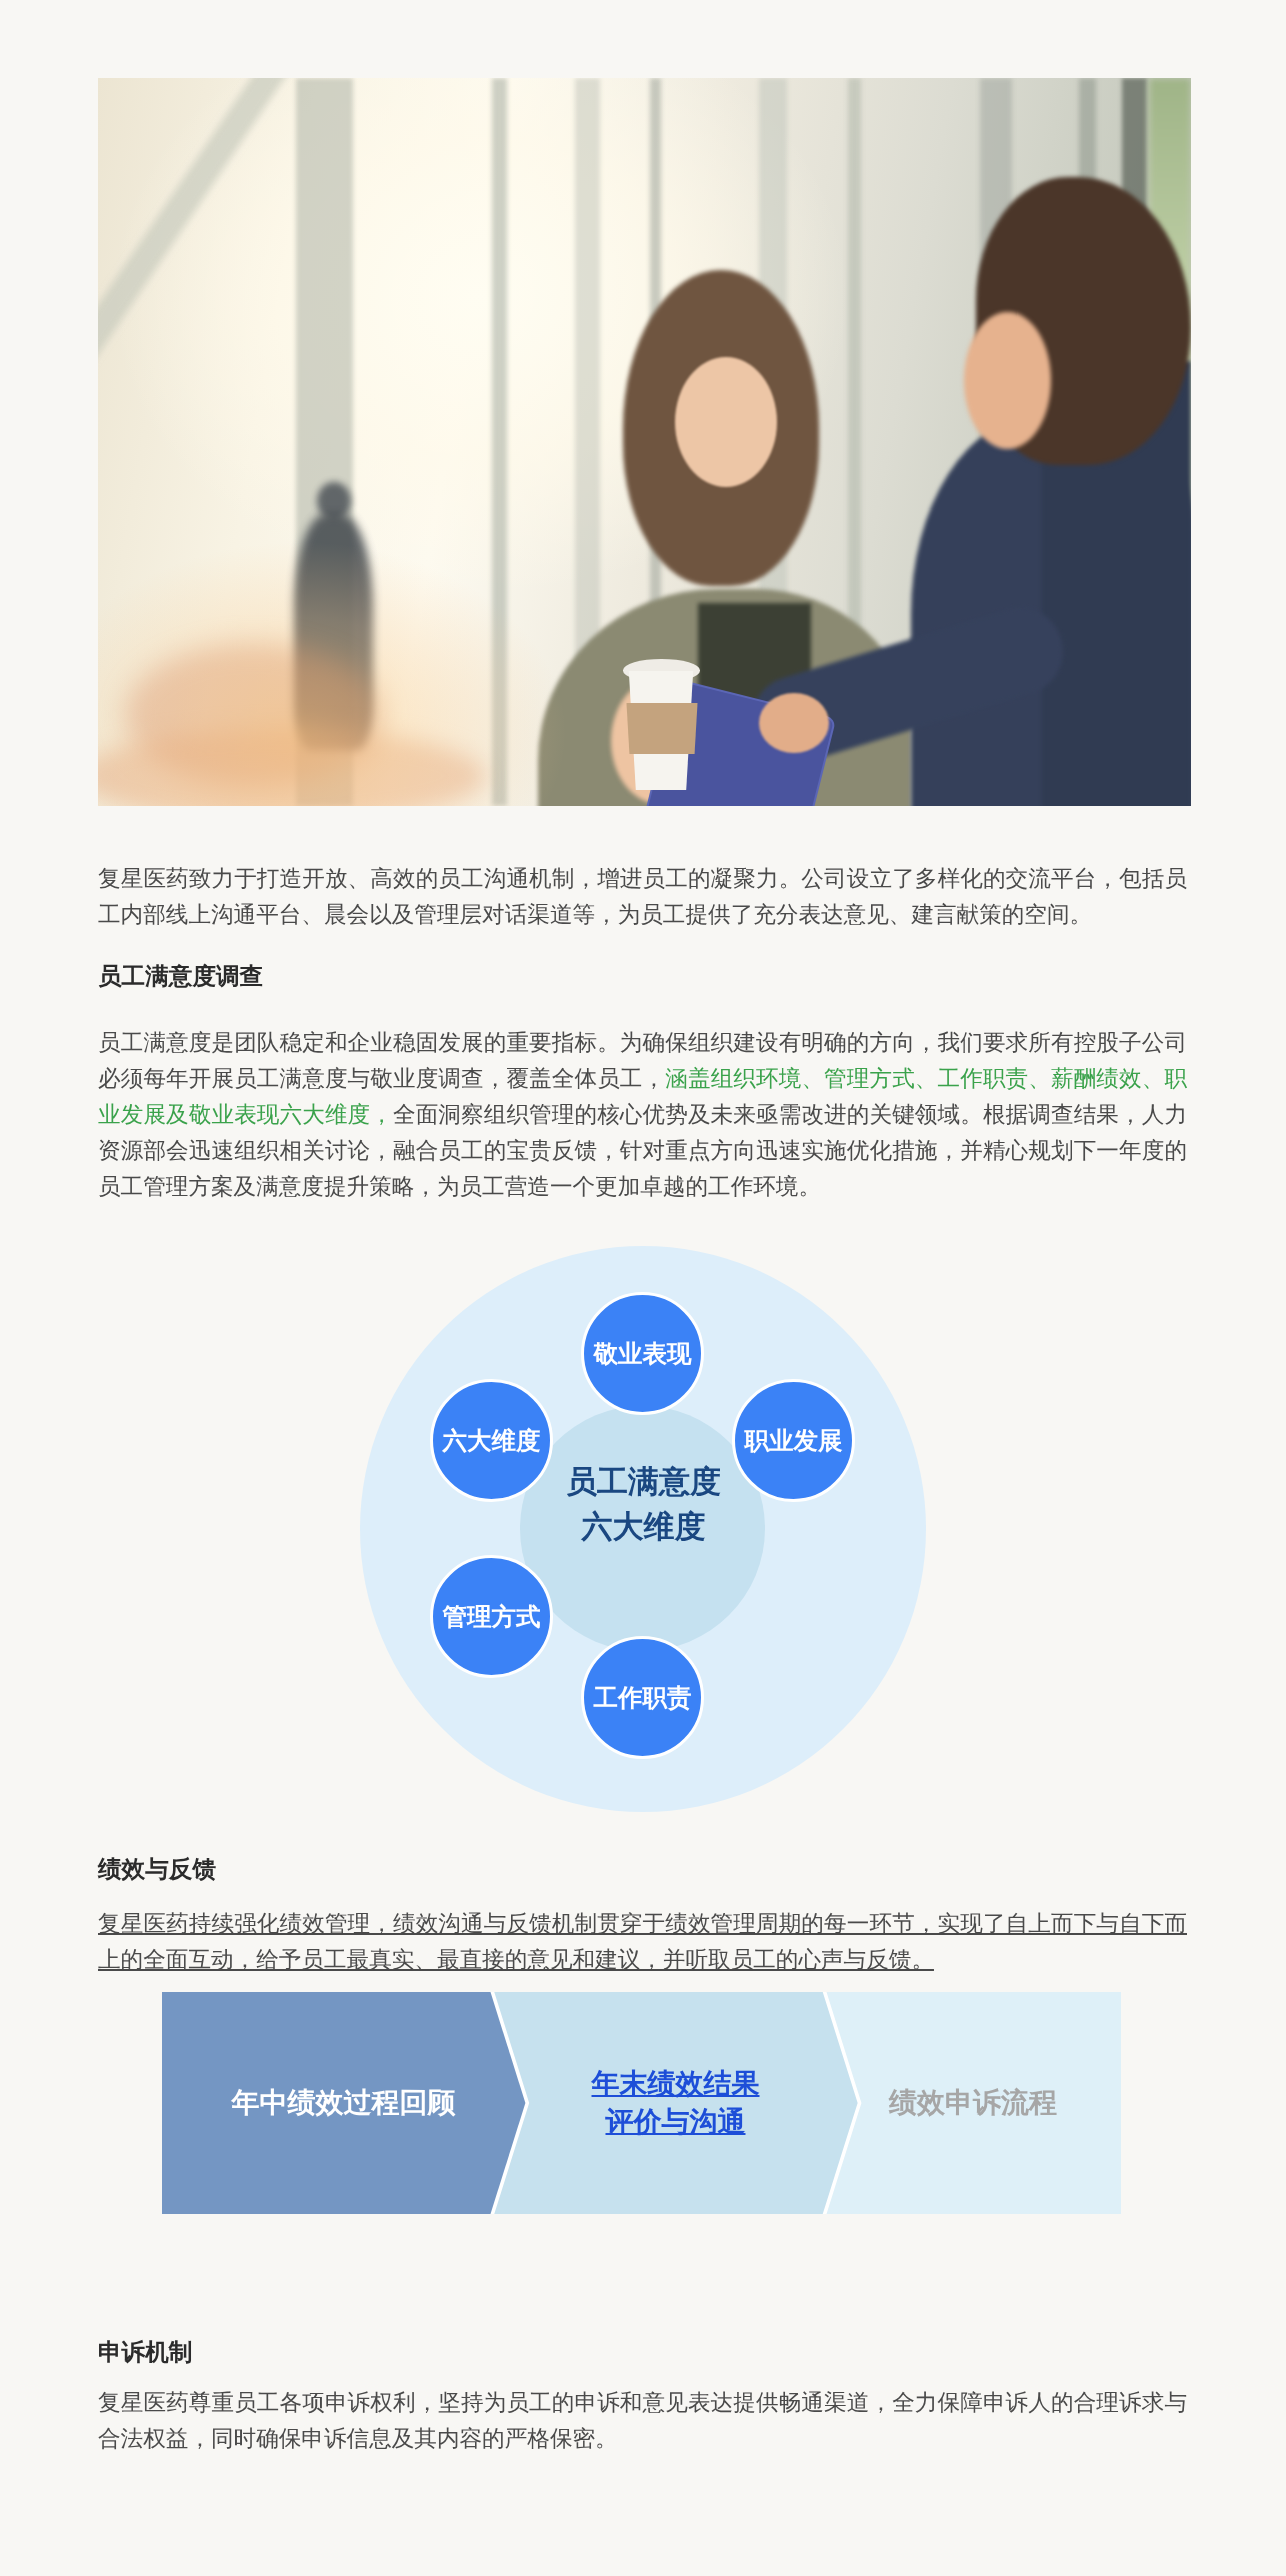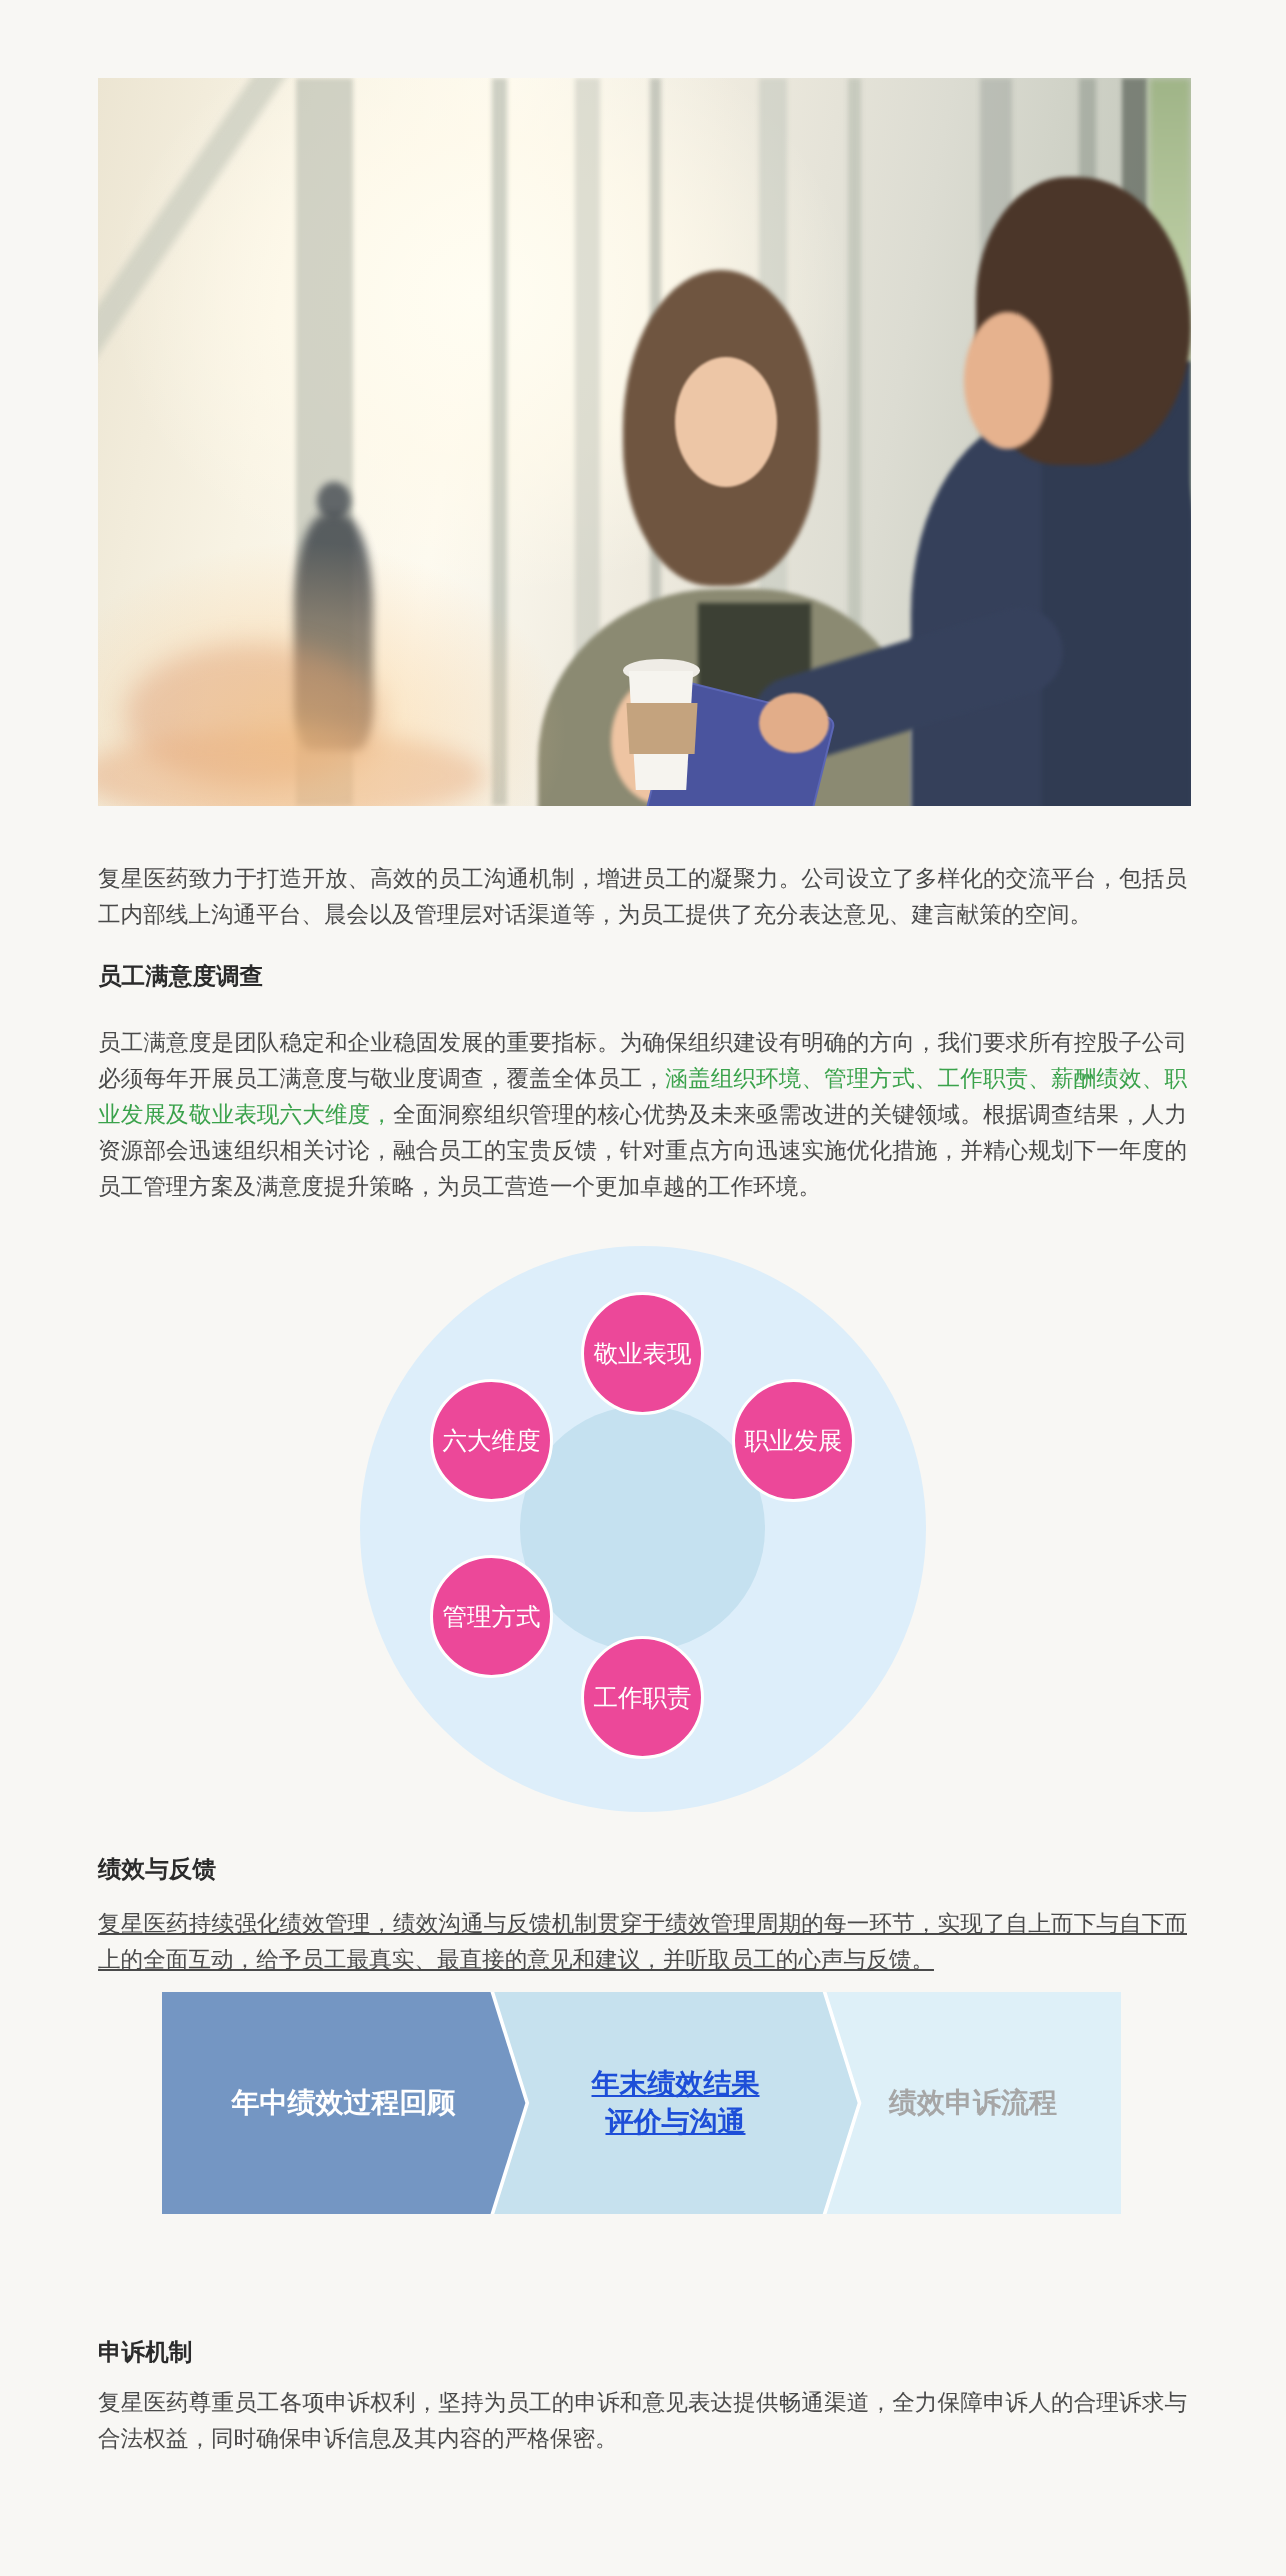--- a/index.html
+++ b/index.html
@@ -69,23 +69,23 @@
             clip-path:polygon(4% 0,96% 0,86% 100%,14% 100%);}
   .cup-sleeve{left:527px;top:625px;width:74px;height:51px;background:#c4a37e;
               clip-path:polygon(2% 0,98% 0,94% 100%,6% 100%);}
 
   
   .diagram{position:absolute;left:360px;top:1246px;width:566px;height:566px;}
   .outer-circle{position:absolute;inset:0;border-radius:50%;background:#ddeefa;}
   .inner-circle{position:absolute;left:160px;top:160px;width:245px;height:245px;border-radius:50%;background:#c5e1f0;}
   .center-label{position:absolute;left:142px;top:213px;width:283px;text-align:center;
                 font-size:31px;line-height:45px;font-weight:bold;color:#1a4781;}
-  .node{position:absolute;width:117px;height:117px;border-radius:50%;background:#ec4899;
+  .node{position:absolute;width:117px;height:117px;border-radius:50%;background:#3b82f6;
         border:3.8px solid #ffffff;display:flex;align-items:center;justify-content:center;
-        color:#ffffff;font-size:24.5px;font-weight:400;text-align:center;}
+        color:#ffffff;font-size:24.5px;font-weight:700;text-align:center;}
   .pos-top{left:221px;top:46px;}
   .pos-ul{left:70px;top:133px;}
   .pos-ur{left:372px;top:133px;}
   .pos-ll{left:70px;top:309px;}
   .pos-lr{left:372px;top:309px;}
   .pos-bottom{left:221px;top:390px;}
 
   
   .flow{position:absolute;left:162px;top:1992px;width:959px;height:222px;}
   .flow svg{position:absolute;left:0;top:0;}
@@ -139,20 +139,24 @@
   </div>
 
   <p class="body-p p-intro">复星医药致力于打造开放、高效的员工沟通机制，增进员工的凝聚力。公司设立了多样化的交流平台，包括员工内部线上沟通平台、晨会以及管理层对话渠道等，为员工提供了充分表达意见、建言献策的空间。</p>
 
   <h2 class="heading h-satisfaction">员工满意度调查</h2>
   <p class="body-p p-satisfaction"><span>员工满意度是团队稳定和企业稳固发展的重要指标。为确保组织建设有明确的方向，我们要求所有控股子公司必须每年开展员工满意度与敬业度调查，覆盖全体员工，</span><span class="hl">涵盖组织环境、管理方式、工作职责、薪酬绩效、职业发展及敬业表现六大维度，</span><span>全面洞察组织管理的核心优势及未来亟需改进的关键领域。根据调查结果，人力资源部会迅速组织相关讨论，融合员工的宝贵反馈，针对重点方向迅速实施优化措施，并精心规划下一年度的员工管理方案及满意度提升策略，为员工营造一个更加卓越的工作环境。</span></p>
 
   <div class="diagram">
     <div class="outer-circle"></div>
     <div class="inner-circle"></div>
+    <div class="center-label">
+      <span style="display:block;">员工满意度</span>
+      <span style="display:block;">六大维度</span>
+    </div>
     <div class="node pos-top">
         <span>敬业表现</span>
       </div>
     <div class="node pos-ul">
         <span>六大维度</span>
       </div>
     <div class="node pos-ur">
         <span>职业发展</span>
       </div>
     <div class="node pos-ll">

